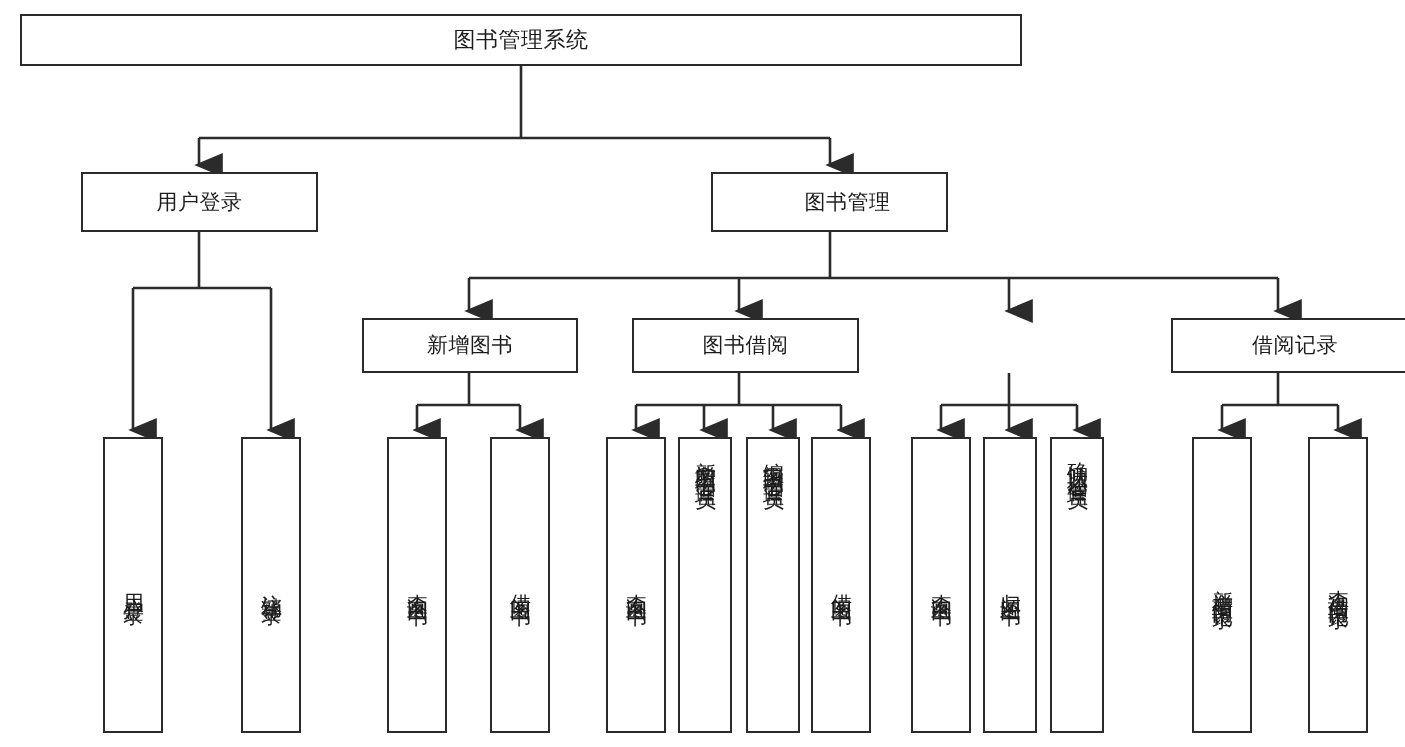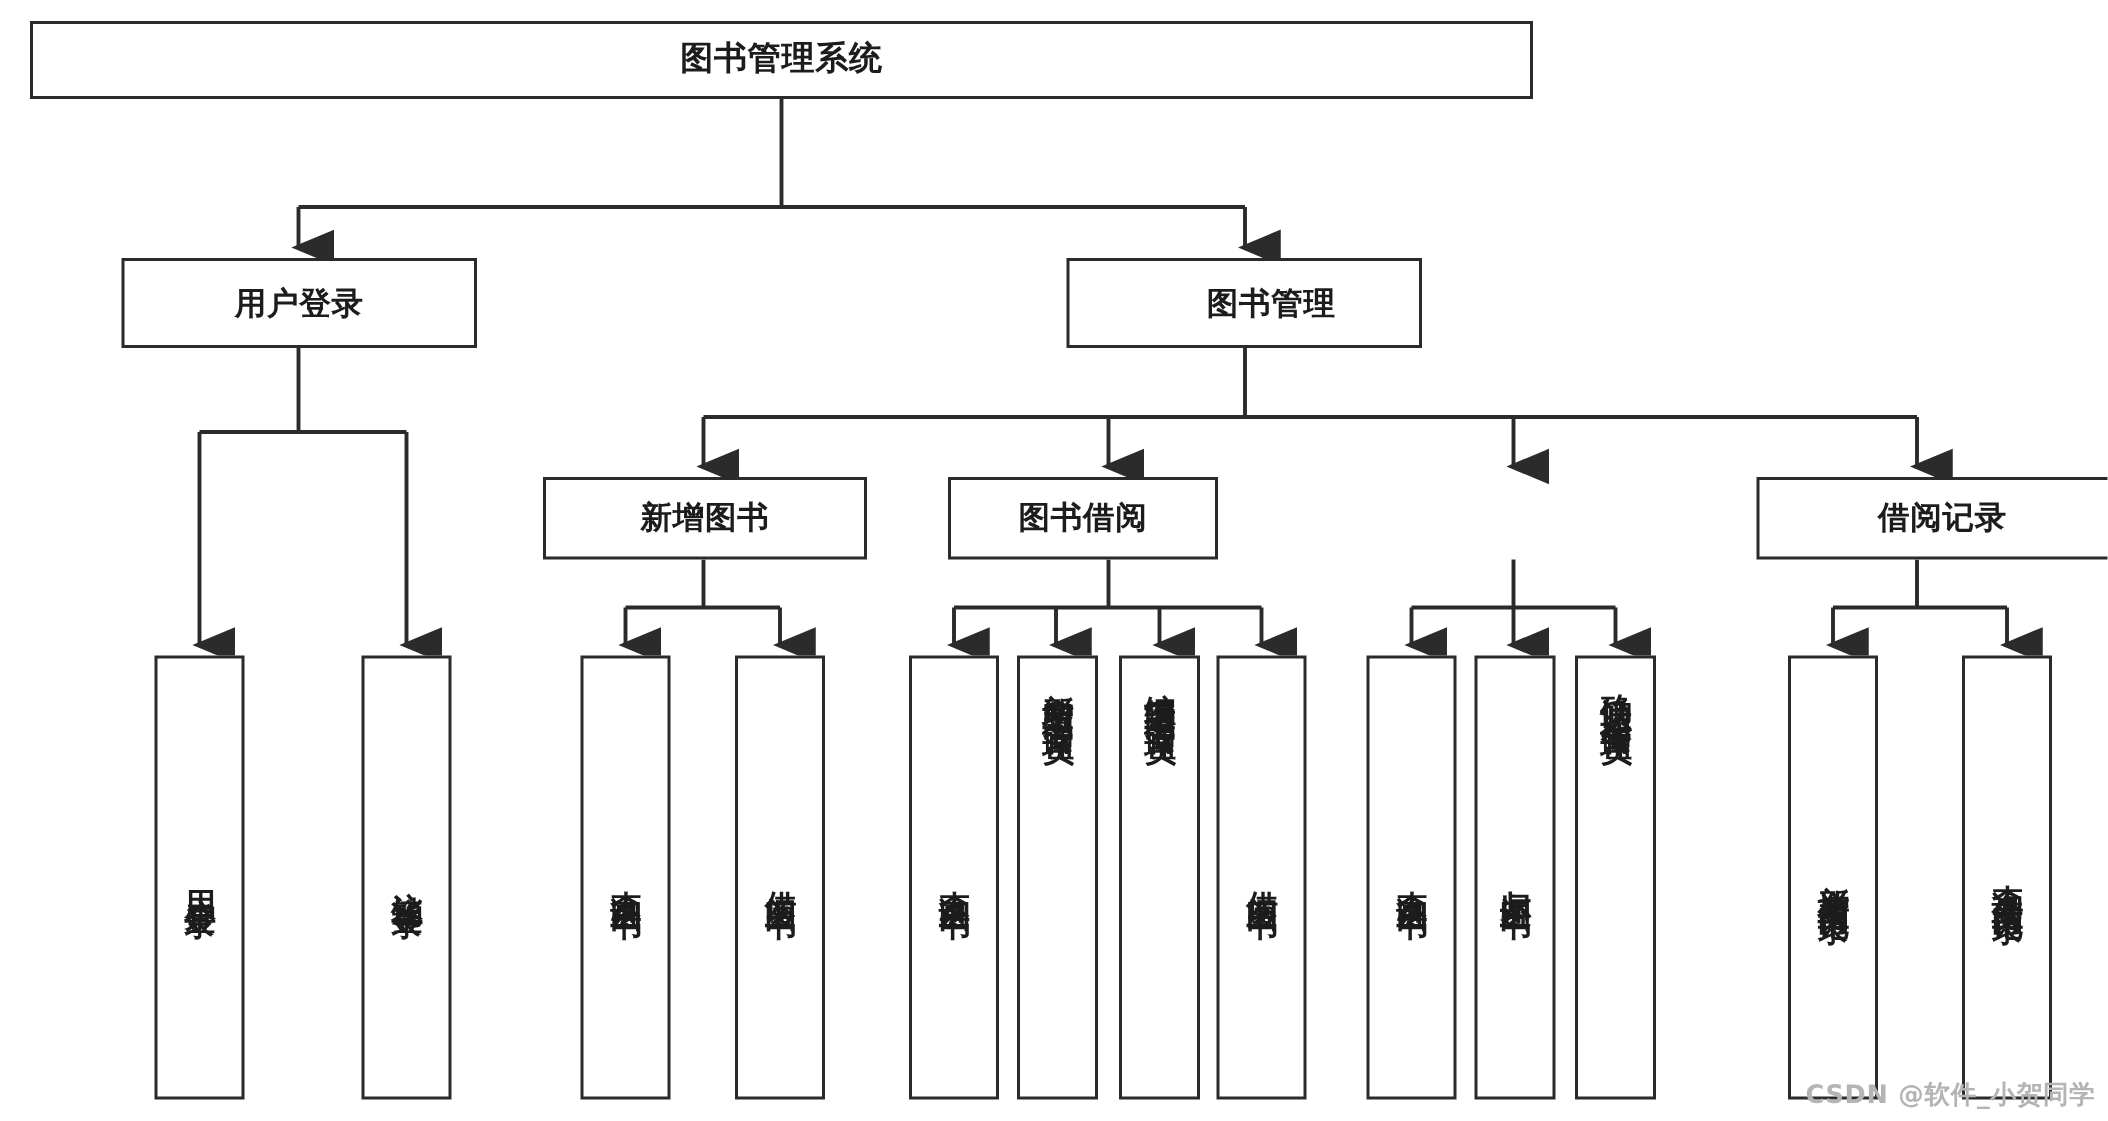--- a/index.html
+++ b/index.html
@@ -11,21 +11,20 @@
     width: 1405px;
     height: 747px;
     overflow: hidden;
     font-family: "DejaVu Sans", "Liberation Sans", sans-serif;
   }
   #diagram-root {
     position: relative;
     width: 1405px;
     height: 747px;
     background: #ffffff;
-    font-weight: bold;
   }
   svg#connectors {
     position: absolute;
     left: 0;
     top: 0;
     width: 1405px;
     height: 747px;
   }
   .node {
     position: absolute;
@@ -148,21 +147,21 @@
   </div>
 
   <div class="node h" style="left:711px; top:172px; width:237px; height:60px;padding-left:36px;">
     <span class="node-label">图书管理</span>
   </div>
 
   <div class="node h" style="left:362px; top:318px; width:216px; height:55px;">
     <span class="node-label">新增图书</span>
   </div>
 
-  <div class="node h" style="left:632px; top:318px; width:180px; height:55px;">
+  <div class="node h" style="left:632px; top:318px; width:227px; height:55px;">
     <span class="node-label">图书借阅</span>
   </div>
 
 
   <div class="node h" style="left:1171px; top:318px; width:248px; height:55px;">
     <span class="node-label">借阅记录</span>
   </div>
 
   <div class="node v centered" style="left:103px; top:437px; width:60px; height:296px;">
     <span class="node-label">用户登录</span>
@@ -209,15 +208,14 @@
   </div>
 
   <div class="node v centered" style="left:1192px; top:437px; width:60px; height:296px;">
     <span class="node-label">新增借阅记录</span>
   </div>
 
   <div class="node v centered" style="left:1308px; top:437px; width:60px; height:296px;">
     <span class="node-label">查询借阅记录</span>
   </div>
 
-  <div class="watermark">CSDN @软件_小贺同学</div>
 
 </div>
 
 </body></html>

